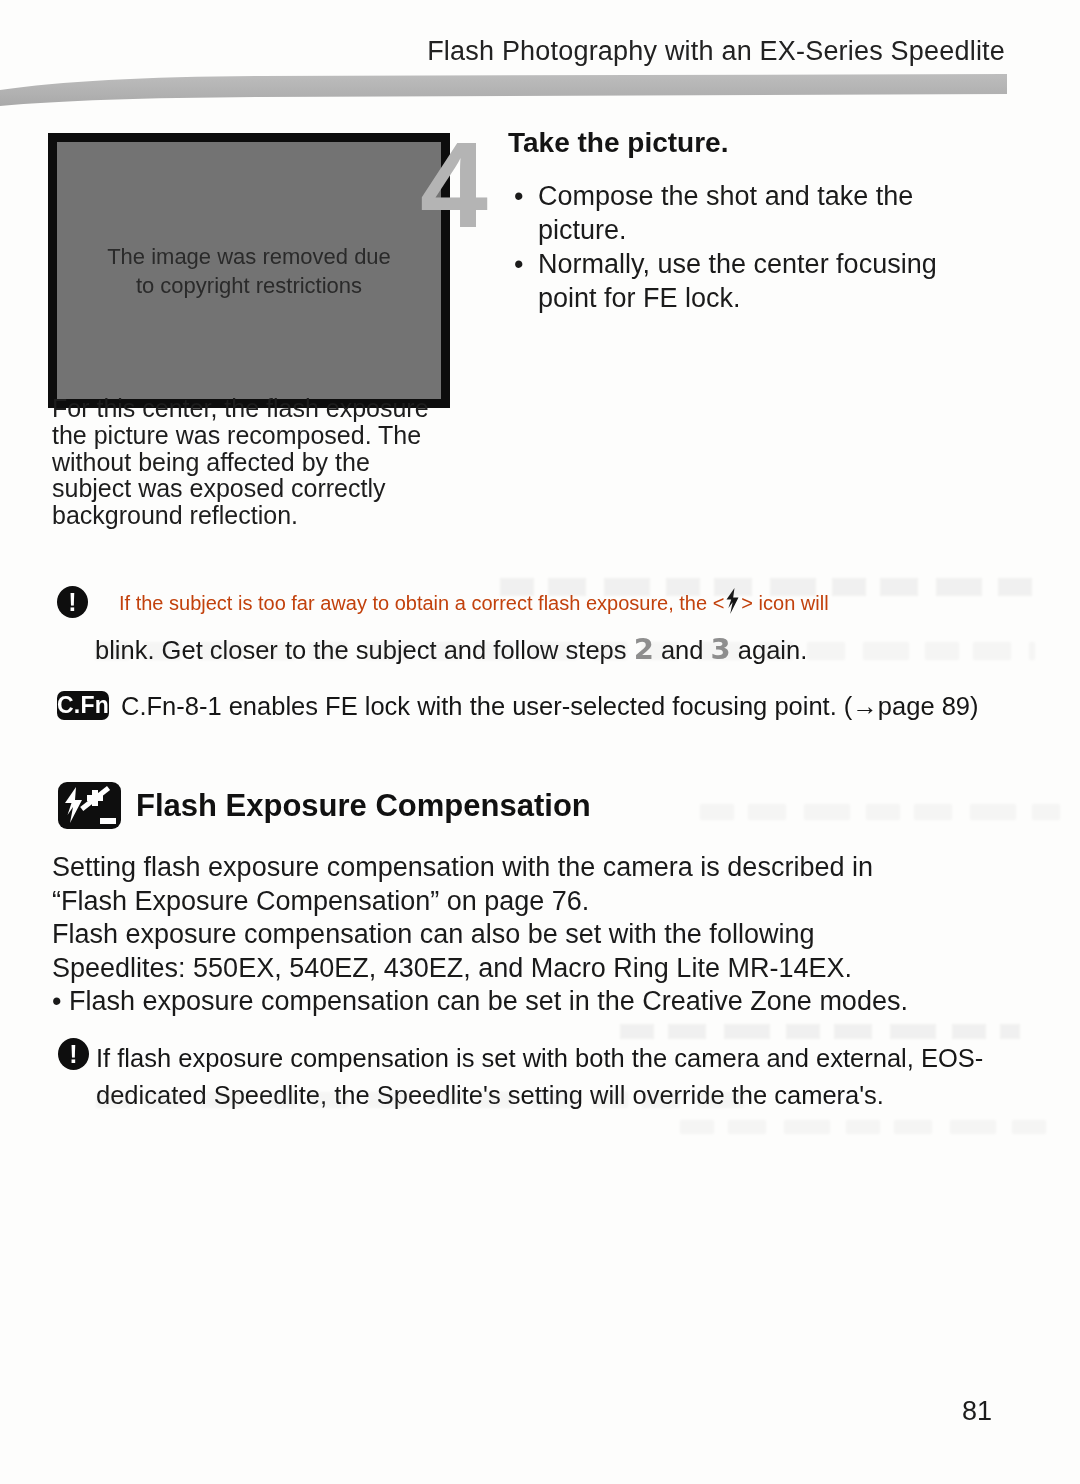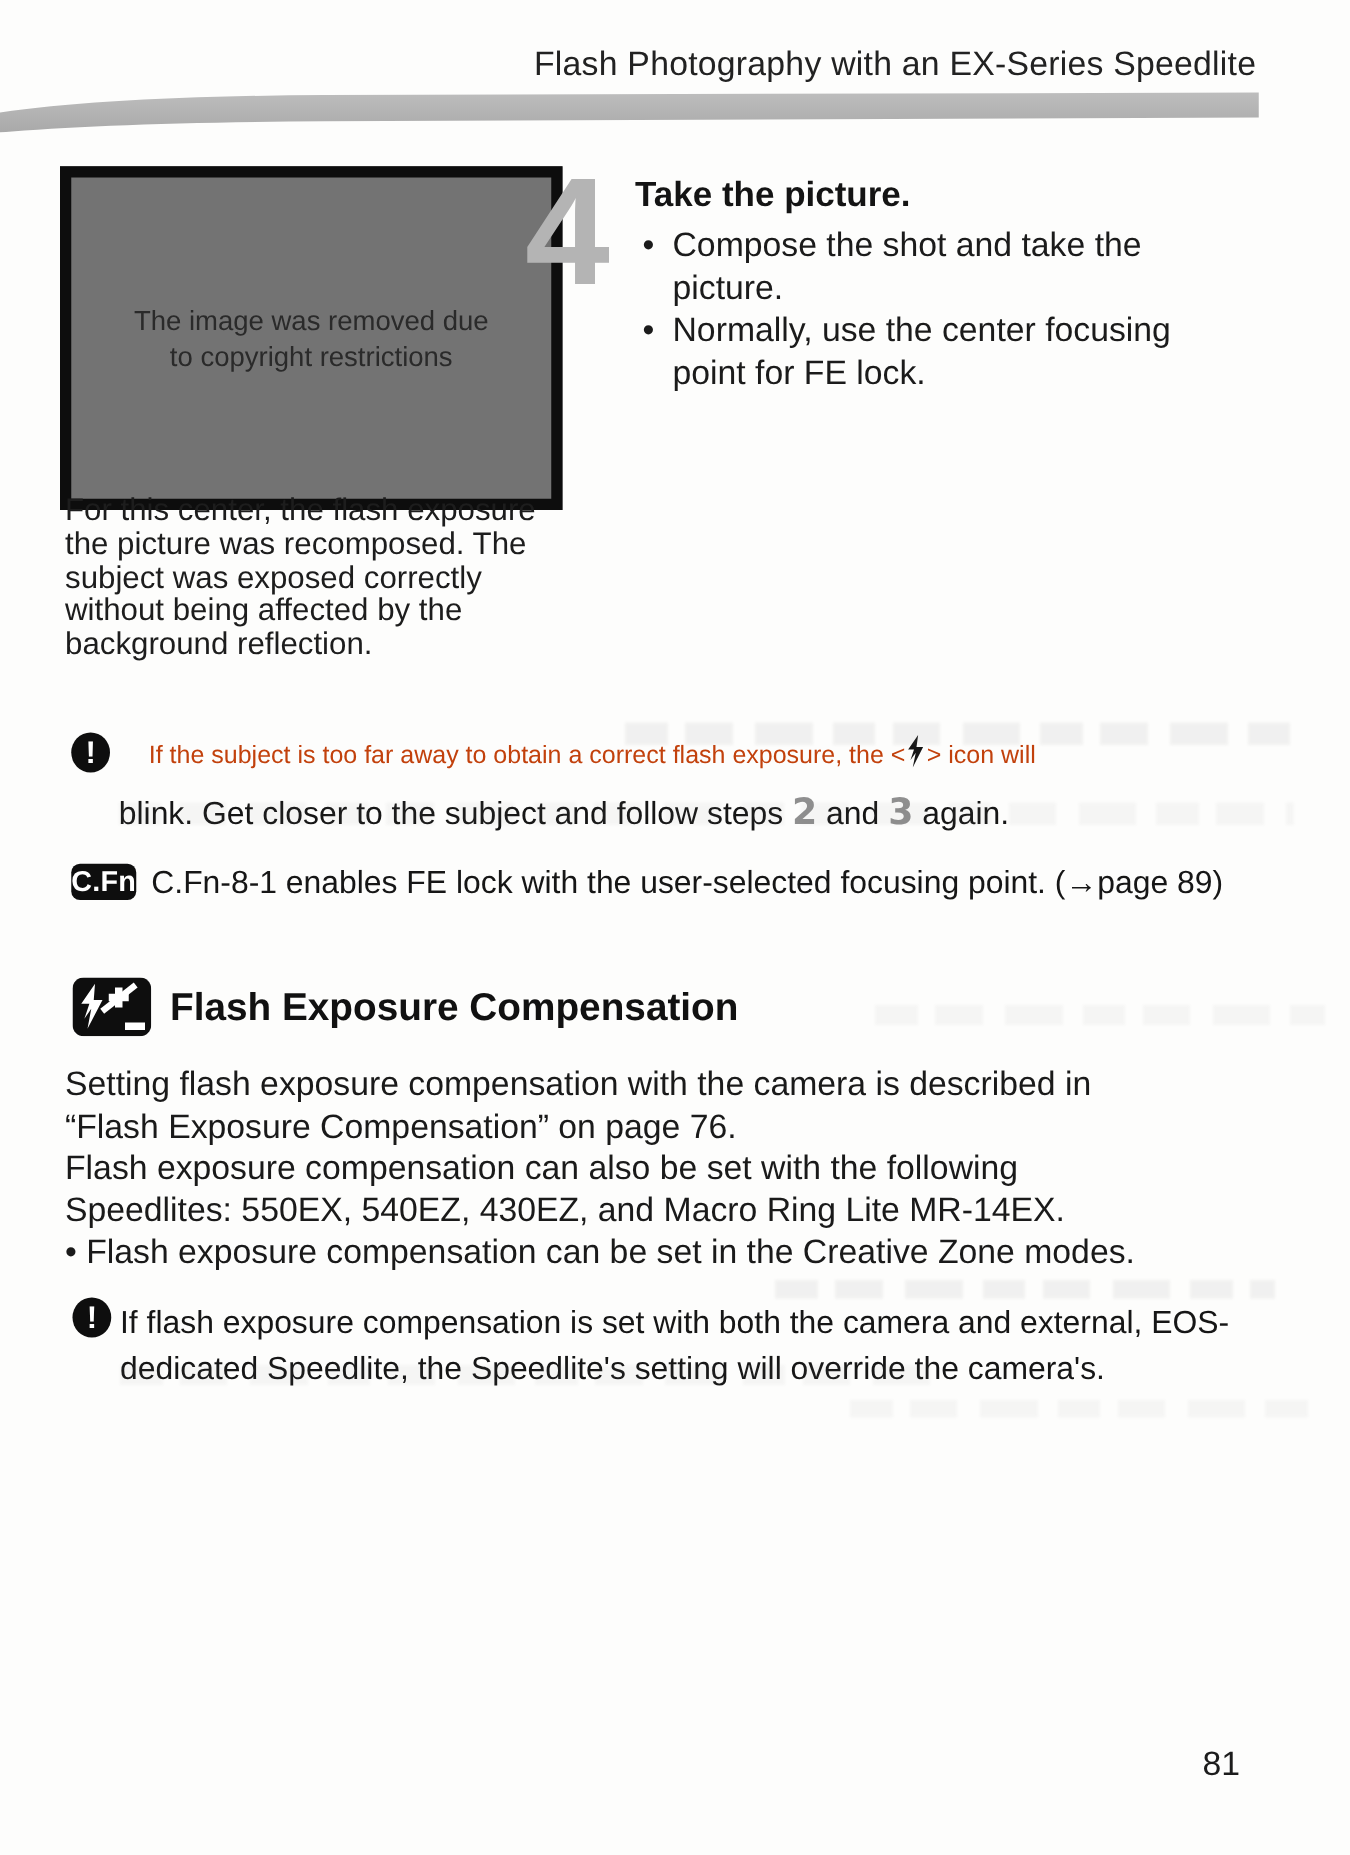--- a/index.html
+++ b/index.html
@@ -28,21 +28,21 @@
   .figure-caption{
     position:absolute;left:52px;top:395px;width:420px;
     font-size:25px;line-height:26.8px;color:#1d1d1d;
   }
   
   .step-number{
     position:absolute;left:420px;top:124px;
     font-size:122px;font-weight:bold;line-height:1;color:#b4b4b4;
   }
   .step-title{
-    position:absolute;left:508px;top:140px;
+    position:absolute;left:508px;top:127px;
     font-size:28px;font-weight:bold;color:#141414;white-space:nowrap;
   }
   .step-bullets{position:absolute;left:510px;top:180px;width:470px;}
   .step-bullets .bullet-item{
     position:relative;font-size:27px;line-height:33.5px;
     padding-left:28px;margin-bottom:1px;color:#1b1b1b;
   }
   .step-bullets .bullet-item .dot{position:absolute;left:4px;top:0;}
   
   .caution-icon{
@@ -102,22 +102,22 @@
 
   <div class="figure-box">
     <div class="ph">
       <div>The image was removed due</div>
       <div>to copyright restrictions</div>
     </div>
   </div>
   <div class="figure-caption">
     <div>For this center, the flash exposure</div>
     <div>the picture was recomposed. The</div>
+    <div>without being affected by the</div>
     <div>subject was exposed correctly</div>
-    <div>without being affected by the</div>
     <div>background reflection.</div>
   </div>
 
   <div class="step-number">4</div>
   <div class="step-title">Take the picture.</div>
   <div class="step-bullets">
     <div class="bullet-item">
       <span class="dot">•</span>
       <span>Compose the shot and take the picture.</span>
     </div>

